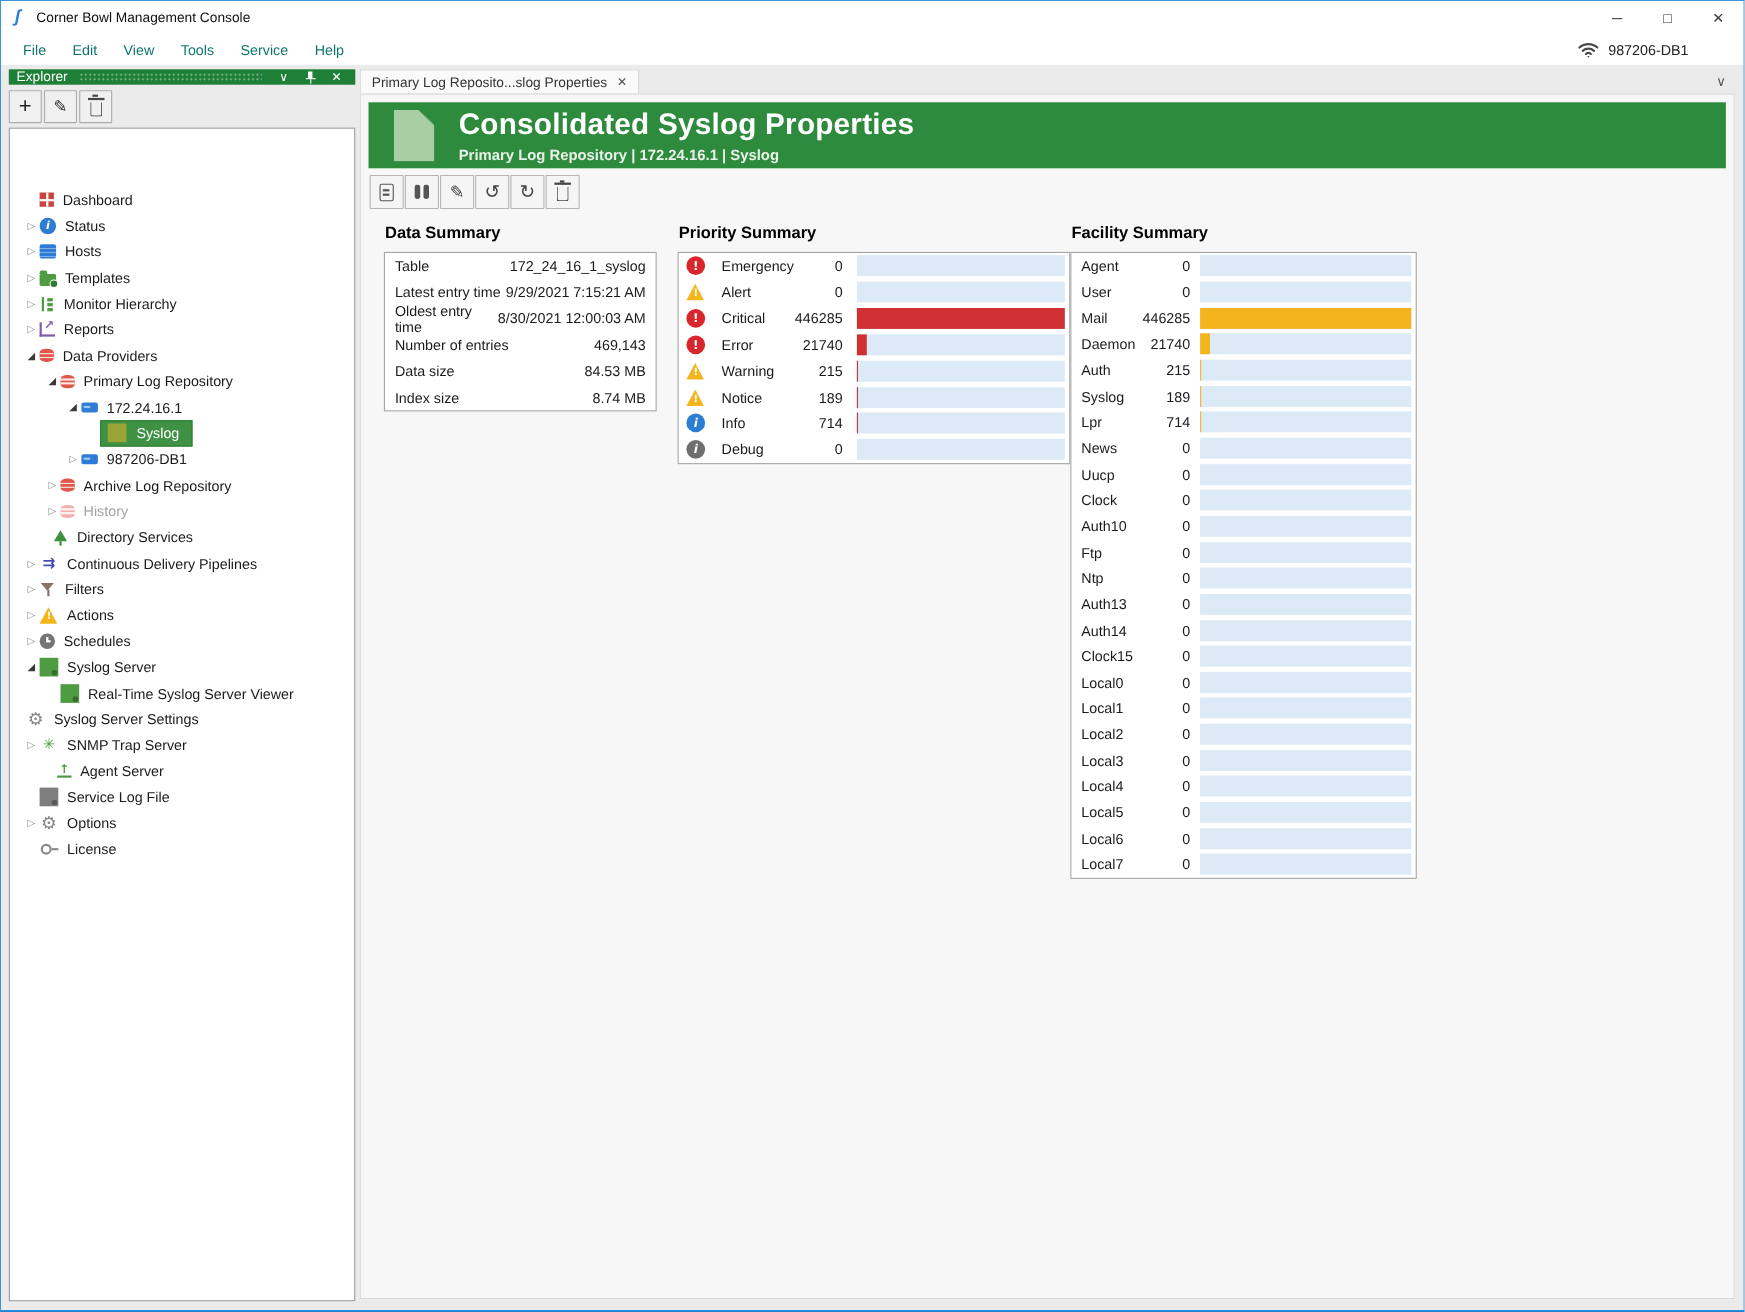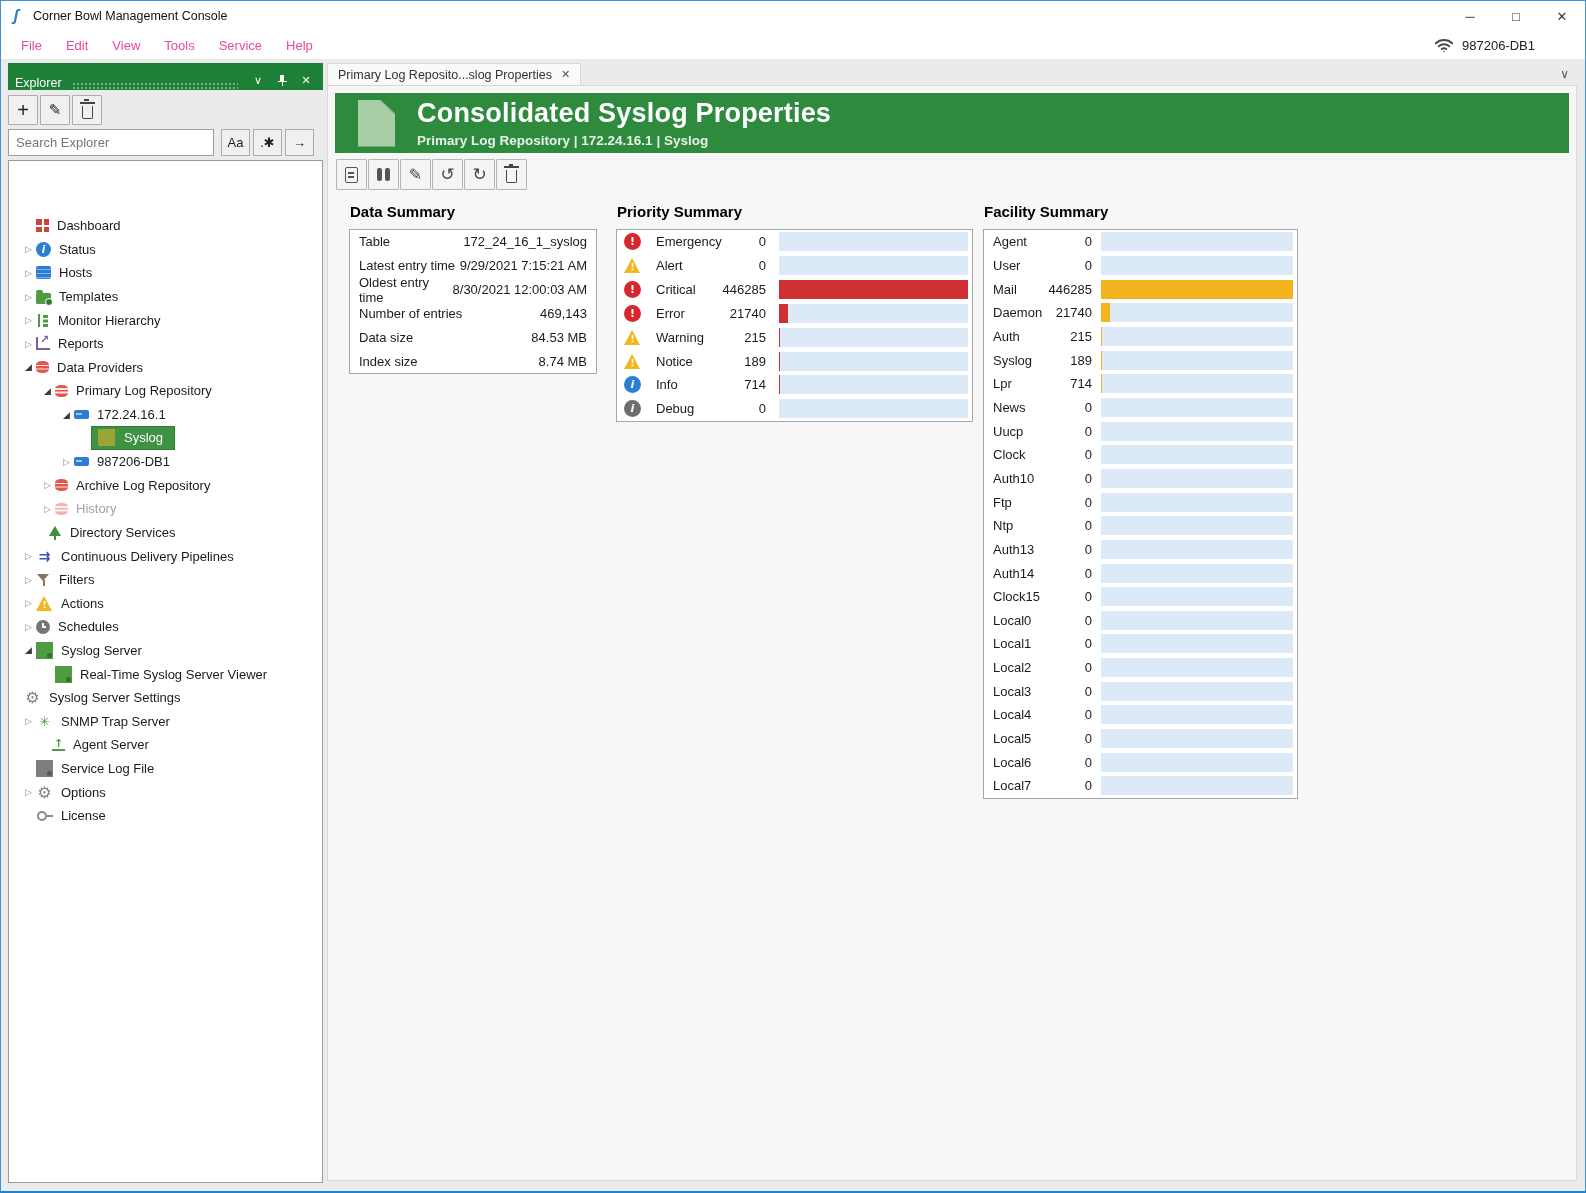--- a/index.html
+++ b/index.html
@@ -14,30 +14,30 @@
   
   .titlebar { height:30px; background:#fff; display:flex; align-items:center; flex:none; }
   .app-logo { width:30px; text-align:center; color:#2B7CD3; font-weight:700; font-size:16px; font-style:italic; }
   .title-text { font-size:12.5px; color:#111; margin-left:2px; }
   .win-controls { margin-left:auto; display:flex; height:100%; }
   .win-btn { width:46px; height:100%; display:flex; align-items:center; justify-content:center;
              font-size:13px; color:#333; background:transparent; border:none; }
 
   
   .menubar { height:28px; background:#fff; display:flex; align-items:center; padding-left:8px; flex:none; }
-  .menu-item { padding:4px 12px; color:#ec4899; }
+  .menu-item { padding:4px 12px; color:#0f766e; }
   .conn { margin-left:auto; margin-right:50px; display:flex; align-items:center; gap:8px; color:#222; font-size:13px; }
 
   
   .app-body { flex:1; display:flex; background:#EBEBEB; overflow:hidden; }
 
   
   .explorer { width:315px; margin:4px 0 8px 7px; display:flex; flex-direction:column; flex:none; }
-  .exp-header { height:27px; background:var(--explorer-header-green,#1E7F37); color:#fff;
-                display:flex; align-items:flex-end; padding:0 7px; font-size:12.5px; flex:none; }
+  .exp-header { height:14px; background:var(--explorer-header-green,#1E7F37); color:#fff;
+                display:flex; align-items:center; padding:0 7px; font-size:12.5px; flex:none; }
   .exp-grip { flex:1; height:8px; margin:0 10px;
               background-image:radial-gradient(rgba(255,255,255,.38) 1px, transparent 1.1px);
               background-size:4px 4px; }
   .exp-hbtn { color:#fff; background:transparent; border:none; width:20px; height:20px;
               display:flex; align-items:center; justify-content:center; font-size:11px; padding:0; }
   .pin-shape { position:relative; width:9px; height:11px; }
   .pin-shape::before { content:""; position:absolute; left:2.5px; top:0; width:4px; height:6px; background:#fff; }
   .pin-shape::after  { content:""; position:absolute; left:0; top:6px; width:9px; height:1.5px; background:#fff;
                        box-shadow:4px 1.5px 0 -2.5px #fff, -0px 0 0 0 #fff; }
   .pin-shape i { position:absolute; left:4px; top:7.5px; width:1.5px; height:3.5px; background:#fff; }
@@ -171,21 +171,21 @@
   .t-edit::before { content:"✎"; font-size:16px; color:#444; }
   .t-history::before { content:"↺"; font-size:17px; color:#444; }
   .t-refresh::before { content:"↻"; font-size:17px; color:#444; }
 
   
   .sections { display:flex; margin-top:13px; padding-left:14px; align-items:flex-start; }
   .section h2 { font-size:15px; font-weight:700; color:#000; margin:0 0 9px 1px; }
   .sec-box { background:#fff; border:1px solid #A6A6A6; }
   .sec-ds { width:248px; }
   .sec-ps { width:357px; margin-left:19px; }
-  .sec-fs { width:315px; margin-left:10px; }
+  .sec-fs { width:315px; margin-left:0; }
 
   .kv-row { display:flex; align-items:center; height:23.9px; padding:0 9px; }
   .kv-label { flex:1; }
   .kv-value { text-align:right; white-space:nowrap; }
 
   .p-row { display:flex; align-items:center; height:23.85px; padding-left:7px; padding-right:4px; }
   .p-row .icon { margin-right:15px; }
   .p-label { flex:1; }
   .p-value { width:50px; text-align:right; }
   .p-track { width:189px; margin-left:13px; height:19px; background:var(--bar-track-blue,#DCE9F6); position:relative; flex:none; }
@@ -252,28 +252,20 @@
           <button class="tool-btn">
             <span class="x-add"></span>
           </button>
           <button class="tool-btn">
             <span class="x-edit"></span>
           </button>
           <button class="tool-btn">
             <span class="css-trash"></span>
           </button>
         </div>
-      <div class="search-row">
-        <input class="search-input" type="text" placeholder="Search Explorer" style="">
-        <span id="search-btns" style="display:flex">
-            <button class="search-btn">Aa</button>
-            <button class="search-btn">.✱</button>
-            <button class="search-btn">→</button>
-          </span>
-      </div>
       <div class="tree-box" id="tree-box">
           <div class="tree-row" style="padding-left: 12px; margin-top: 48px;">
             <span class="exp none"></span>
             <span class="icon icon-dashboard"></span>
             <span class="lbl">Dashboard</span>
           </div>
           <div class="tree-row" style="padding-left: 12px;">
             <span class="exp collapsed">▷</span>
             <span class="icon icon-status-info"></span>
             <span class="lbl">Status</span>

